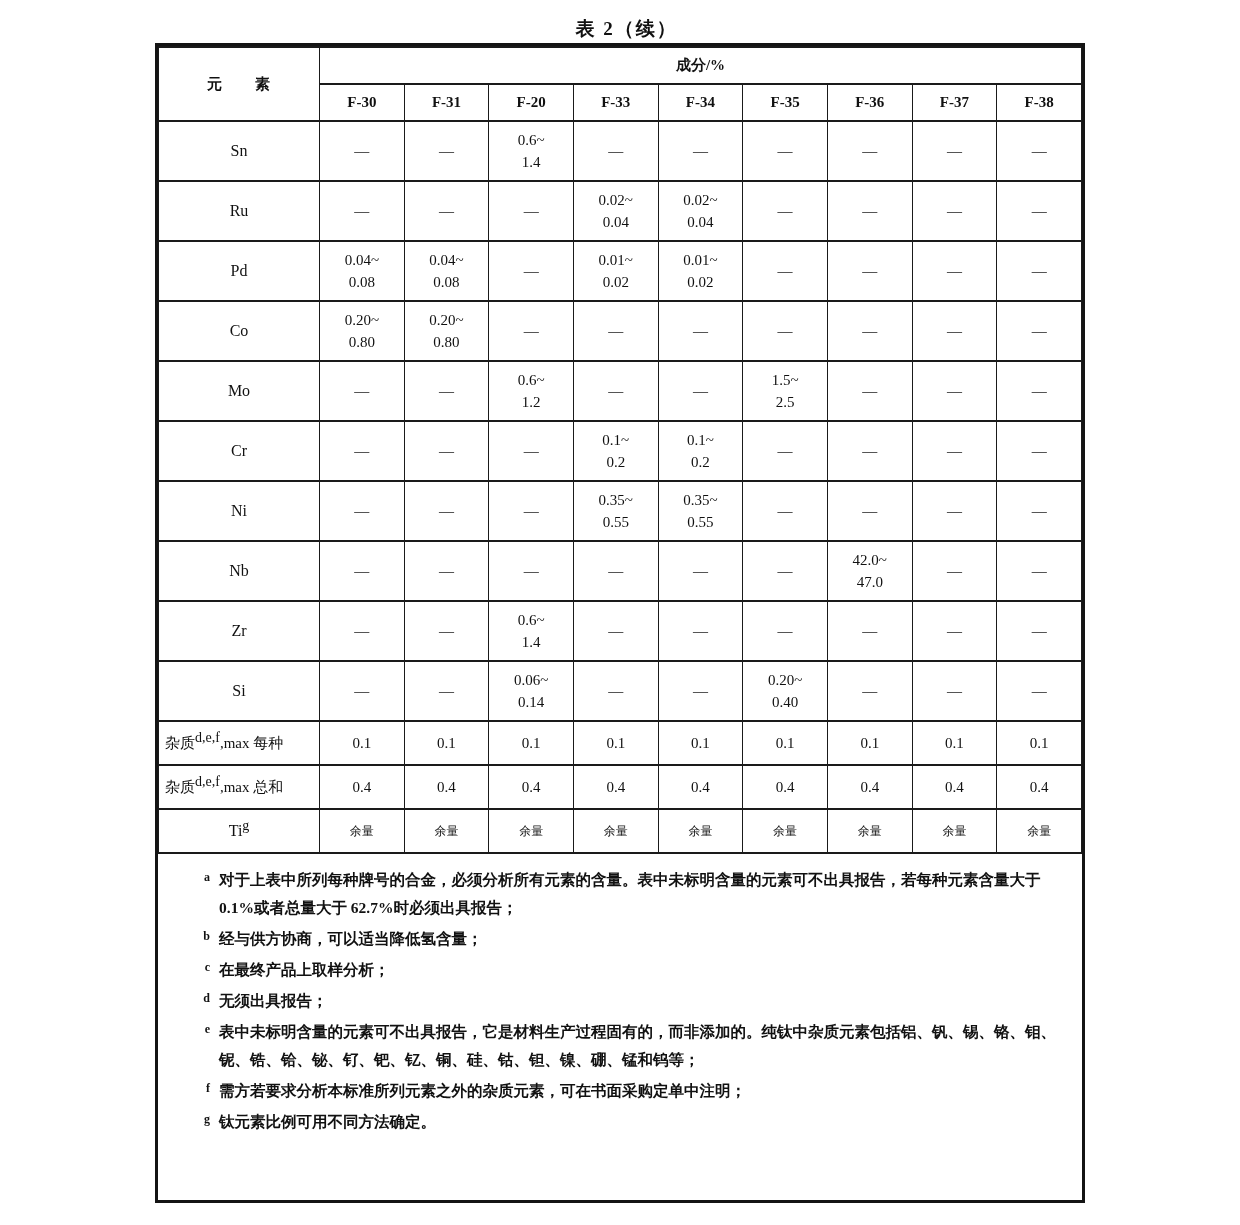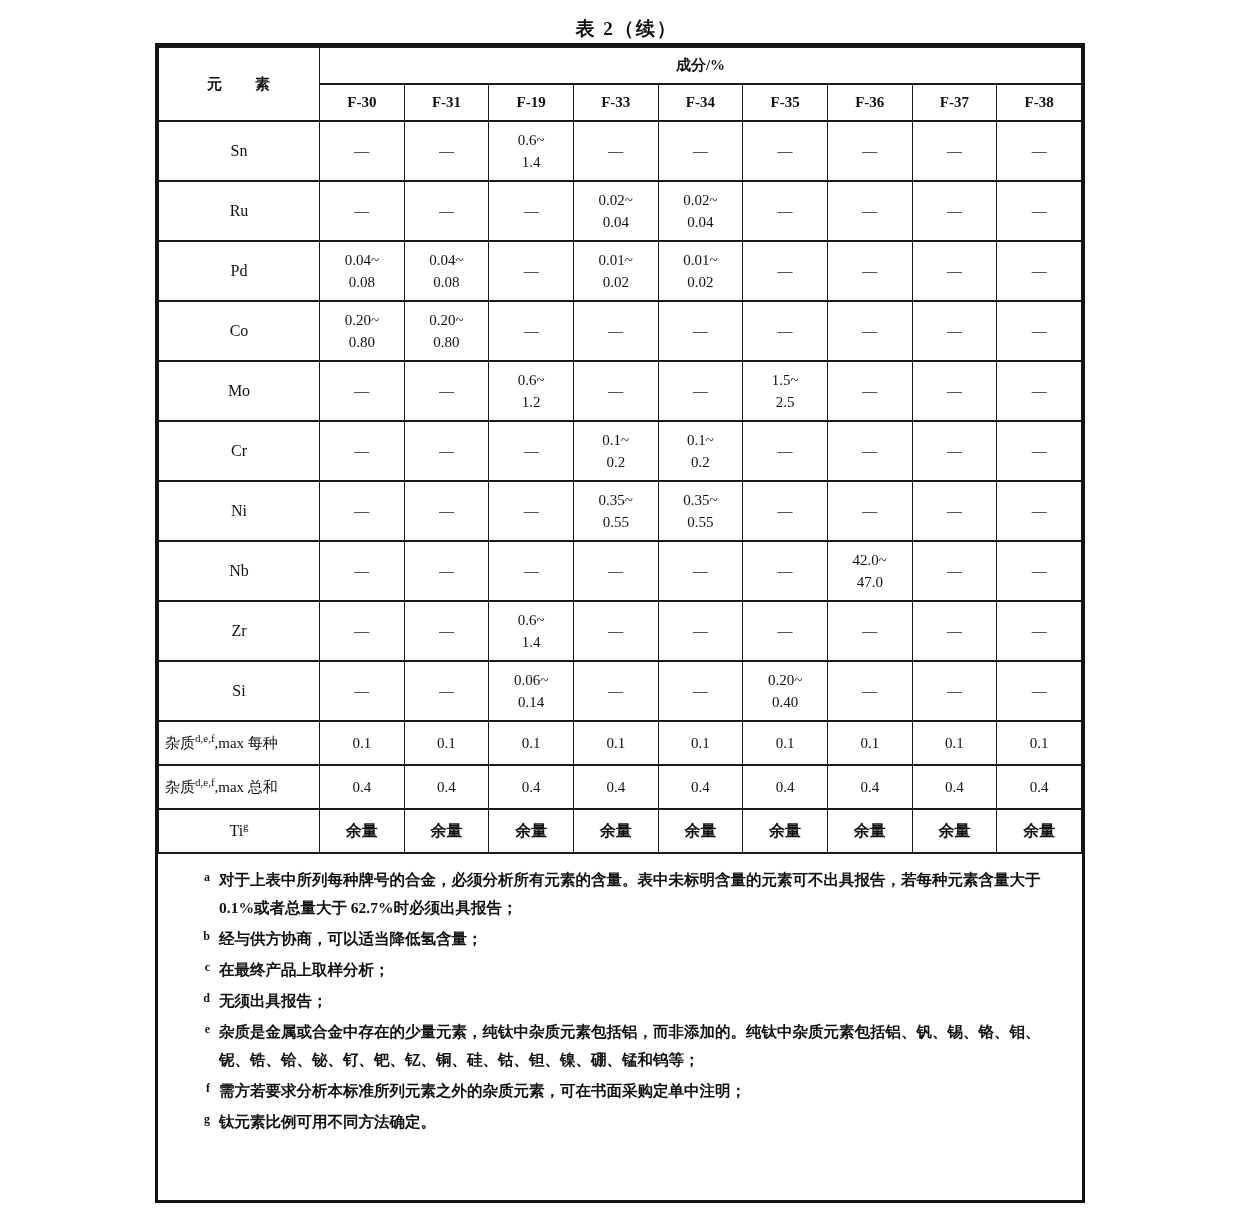--- a/index.html
+++ b/index.html
@@ -48,24 +48,24 @@
     padding: 2px 2px;
     overflow: hidden;
   }
   table.comp thead th { font-weight: bold; }
   th.el-head { font-size: 17px; letter-spacing: 1px; }
   th.comp-head { height: 37px; font-size: 16px; }
   tr.grades th { height: 37px; font-size: 15px; font-weight: 600; font-family: "Liberation Serif","DejaVu Serif",serif; margin-top: 40px; }
 
   tbody th.rowlabel { font-weight: normal; font-size: 16px; }
   tbody th.rowlabel.left { text-align: left; padding-left: 6px; font-size: 15px; }
-  tbody th.rowlabel sup { font-size: 11px; line-height: 0; }
+  tbody th.rowlabel sup { font-size: 14px; line-height: 0; }
   tr.tall  { height: 60px; }
   tr.short { height: 44px; }
-  tr.ti-row td { font-weight: bold; font-size: 16px; }
+  tr.ti-row td { font-weight: normal; font-size: 12px; }
 
   .footnotes {
     padding: 12px 20px 0 40px;
   }
   .footnote {
     display: flex;
     align-items: flex-start;
     gap: 9px;
     font-size: 15.5px;
     line-height: 28px;
@@ -106,21 +106,21 @@
           <col>
       </colgroup>
       <thead>
         <tr>
           <th rowspan="2" class="el-head">元　　素</th>
           <th colspan="9" class="comp-head">成分/%</th>
         </tr>
         <tr class="grades" id="grade-row">
             <th>F-30</th>
             <th>F-31</th>
-            <th>F-19</th>
+            <th>F-20</th>
             <th>F-33</th>
             <th>F-34</th>
             <th>F-35</th>
             <th>F-36</th>
             <th>F-37</th>
             <th>F-38</th>
           </tr>
       </thead>
       <tbody id="table-body">
           <tr class="tall">
@@ -313,21 +313,21 @@
         <div class="footnote">
           <span class="fn-marker">c</span>
           <span class="fn-text">在最终产品上取样分析；</span>
         </div>
         <div class="footnote">
           <span class="fn-marker">d</span>
           <span class="fn-text">无须出具报告；</span>
         </div>
         <div class="footnote">
           <span class="fn-marker">e</span>
-          <span class="fn-text">杂质是金属或合金中存在的少量元素，纯钛中杂质元素包括铝，而非添加的。纯钛中杂质元素包括铝、钒、锡、铬、钼、铌、锆、铪、铋、钌、钯、钇、铜、硅、钴、钽、镍、硼、锰和钨等；</span>
+          <span class="fn-text">表中未标明含量的元素可不出具报告，它是材料生产过程固有的，而非添加的。纯钛中杂质元素包括铝、钒、锡、铬、钼、铌、锆、铪、铋、钌、钯、钇、铜、硅、钴、钽、镍、硼、锰和钨等；</span>
         </div>
         <div class="footnote">
           <span class="fn-marker">f</span>
           <span class="fn-text">需方若要求分析本标准所列元素之外的杂质元素，可在书面采购定单中注明；</span>
         </div>
         <div class="footnote">
           <span class="fn-marker">g</span>
           <span class="fn-text">钛元素比例可用不同方法确定。</span>
         </div>
       </div>

